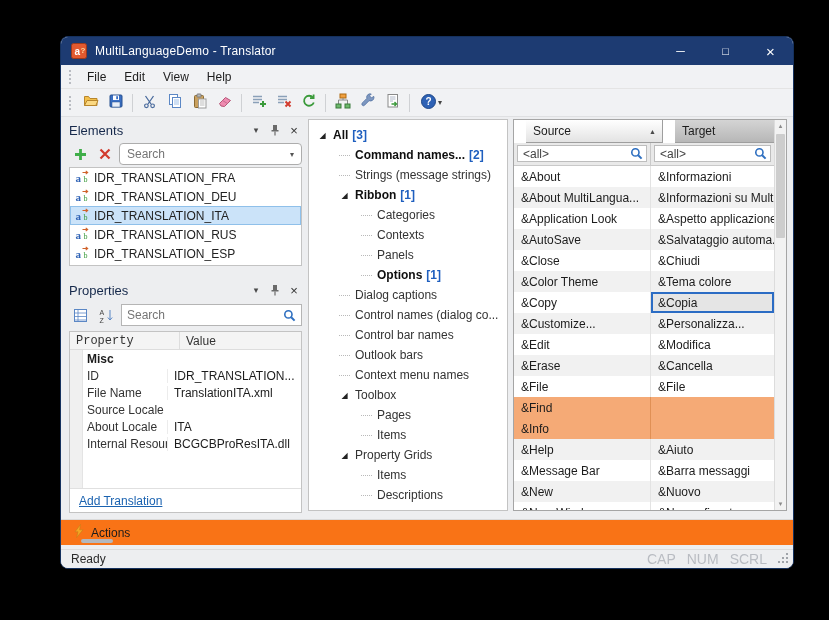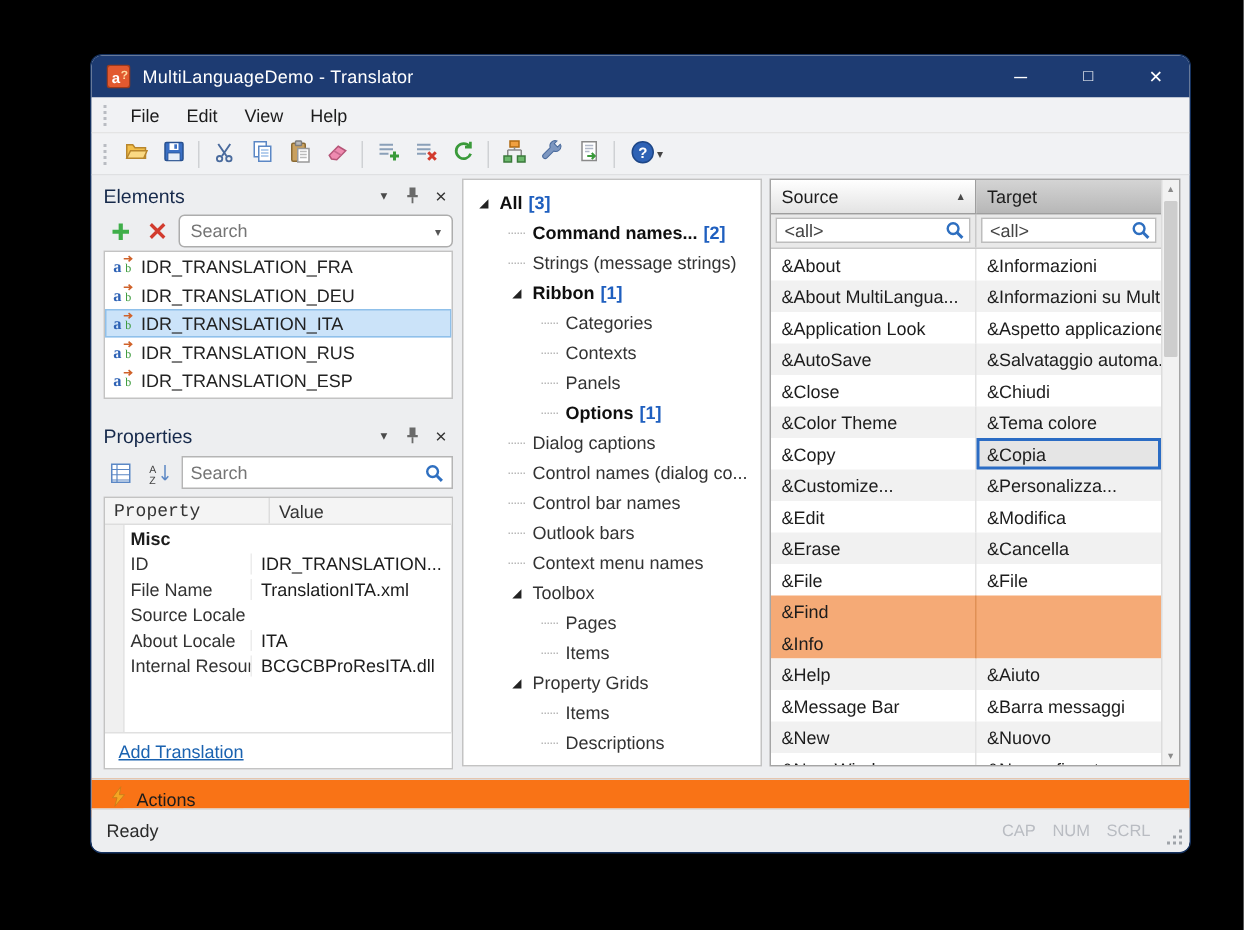--- a/index.html
+++ b/index.html
@@ -83,21 +83,21 @@
   .lvl0 { padding-left:8px; } .lvl1 { padding-left:30px; } .lvl2 { padding-left:52px; }
   .titem.bold .tlabel { font-weight:bold; color:#0f0f0f; }
   .tbadge { color:#1f5fbf; font-weight:bold; margin-left:4px; }
 
   
   .grid-panel { position:absolute; left:452px; top:2px; width:274px; bottom:8px; background:#fff;
                 border:1px solid #a5a5a5; overflow:hidden; }
   .grid-main { position:absolute; left:0; top:0; right:12px; bottom:0; overflow:hidden; }
   .g-headrow { display:flex; height:23px; }
   .gh { display:flex; align-items:center; padding-left:7px; color:#1c1c1c;
-        background:linear-gradient(#ffffff,#e3e3e3); border-right:1px solid #9e9e9e; border-bottom:1px solid #9e9e9e; }
+        background:linear-gradient(#ffffff,#e3e3e3); border-right:1px solid #9e9e9e; border-bottom:1px solid #9e9e9e;margin-left:12px; }
   .gh.source { width:137px; }
   .gh.target { flex:1; background:linear-gradient(#d4d4d4,#b7b7b7); border-right:none; }
   .sort-arrow { margin-left:auto; margin-right:6px; font-size:7px; color:#4a4a4a; }
   .f-row { display:flex; height:23px; background:#e9e9e9; border-bottom:1px solid #c9c9c9; }
   .f-cell { width:137px; padding:2px 3px; border-right:1px solid #c9c9c9; }
   .f-cell.t { flex:1; border-right:none; }
   .f-inner { height:17px; background:#fff; border:1px solid #bdbdbd; display:flex; align-items:center;
              padding:0 3px 0 5px; color:#444; }
   .f-mag { margin-left:auto; display:flex; }
   .g-rows { }
@@ -116,24 +116,24 @@
   .sc-arrow.up { top:0; } .sc-arrow.down { bottom:0; }
   .sc-thumb { position:absolute; left:1px; right:1px; top:14px; height:104px; background:#cdcdcd; border-radius:1px; }
 
   
   .actions-bar { position:absolute; left:0; right:0; bottom:23px; height:26px; background:#f97316;
                  border-top:1px solid #dadada; display:flex; align-items:center; padding-left:12px; gap:6px; }
   .actions-label { font-size:12px; color:#1c1c1c; }
   .mini-scroll { position:absolute; left:20px; bottom:2px; width:32px; height:4px; background:#b3b7bd; border-radius:2px; }
 
   
-  .statusbar { position:absolute; left:0; right:0; bottom:0; height:29px; background:#edeef0;
+  .statusbar { position:absolute; left:0; right:0; bottom:0; height:19px; background:#edeef0;
                border-top:1px solid #dcdcdc; display:flex; align-items:center; padding:0 10px; }
   .status-ready { font-size:12px; color:#2a2a2a; }
-  .status-right { margin-left:auto; display:flex; gap:11px; color:#b9bcc2; font-size:11px; margin-right:16px; }
+  .status-right { margin-left:auto; display:flex; gap:11px; color:#b9bcc2; font-size:14px; margin-right:16px; }
   .grip-dots { position:absolute; right:5px; bottom:5px; width:10px; height:10px; }
   .grip-dots i { position:absolute; width:2px; height:2px; background:#9fa3a9; }
 </style>
 </head>
 <body>
 
 <div class="screen">
 <div class="window">
 
   <div class="titlebar">

